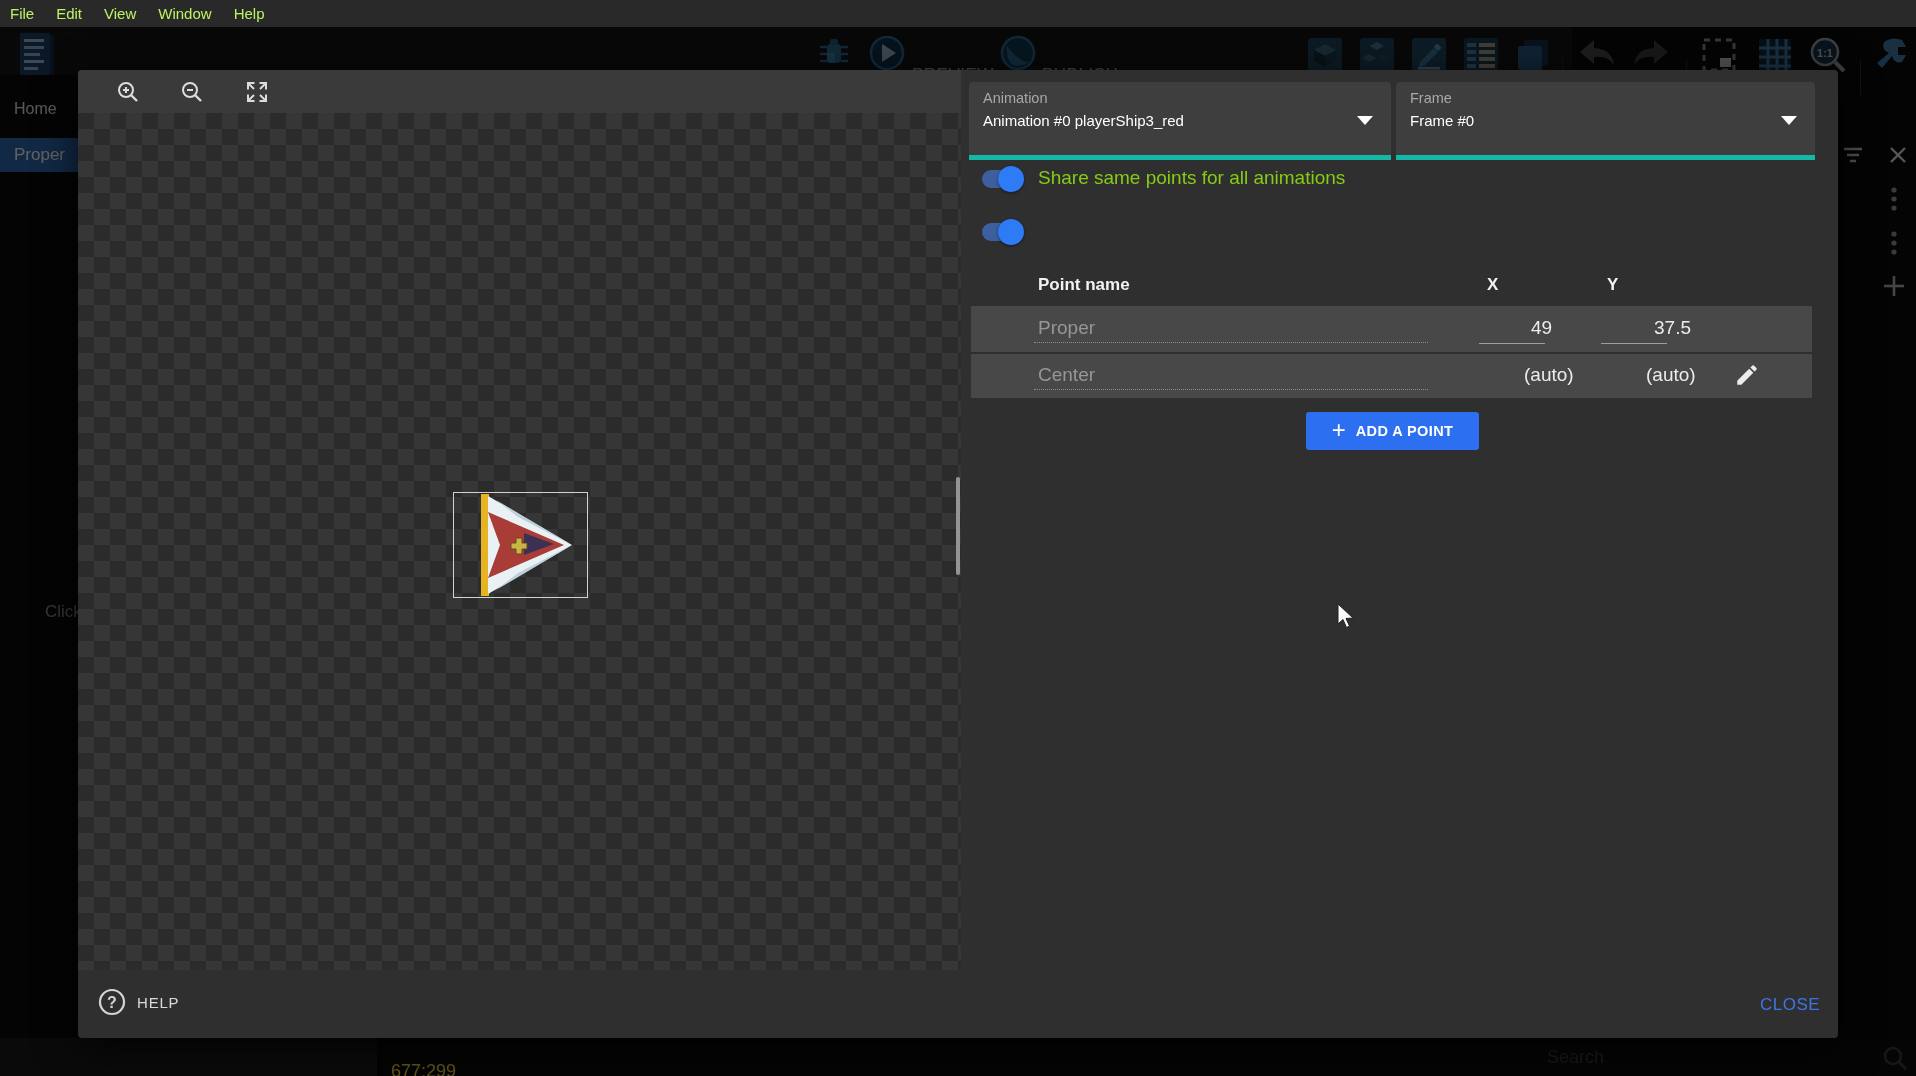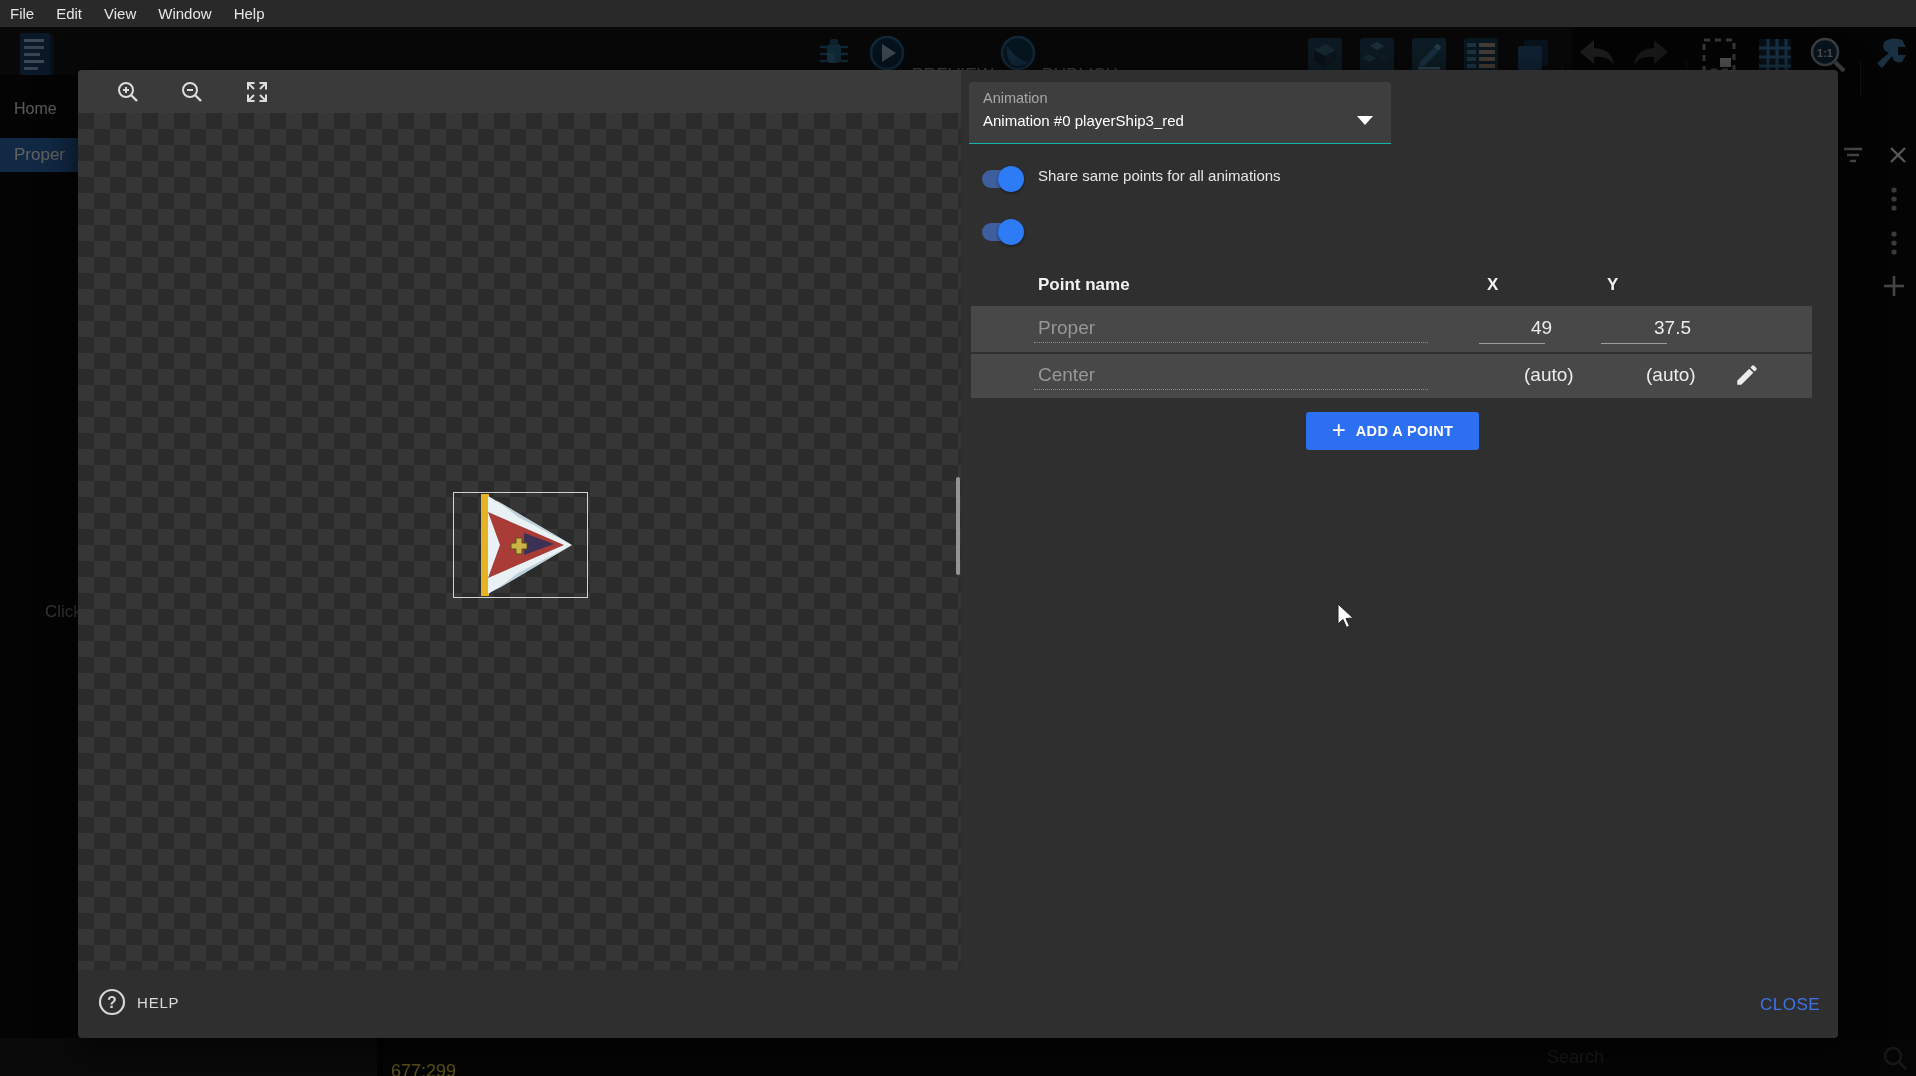--- a/index.html
+++ b/index.html
@@ -3,21 +3,21 @@
 <meta charset="utf-8">
 <style>
   * { margin:0; padding:0; box-sizing:border-box; }
   html,body { width:1916px; height:1076px; background:#0d0d0d; overflow:hidden;
     font-family:"Liberation Sans", sans-serif; }
   .abs { position:absolute; }
 
   
   #menubar { position:absolute; left:0; top:0; width:1916px; height:27px;
     background:#292929; display:flex; align-items:center; padding-left:10px; gap:22px; z-index:5;}
-  #menubar span { color:#e5e5e5; font-size:15px; cursor:default; }
+  #menubar span { color:#bef264; font-size:15px; cursor:default; }
   #app-toolbar { position:absolute; left:0; top:27px; width:1572px; height:48px; background:#161616; }
   .tb-label { position:absolute; top:38px; font-size:17px; letter-spacing:.5px; color:#a8b4bd; }
   .tb-div { position:absolute; top:33px; width:1px; height:36px; background:#2e2e2e; }
   #home-tab { position:absolute; left:14px; top:100px; font-size:16px; color:#e6e6e6; }
   #props-tab { position:absolute; left:0; top:138px; width:112px; height:34px; background:#2f6cb5;
     color:#fff; font-size:17px; line-height:34px; padding-left:14px; }
   #left-hint { position:absolute; left:45px; top:602px; font-size:17px; color:#8f8f8f; }
   #statusbar { position:absolute; left:0; top:1038px; width:1916px; height:38px; background:#0e0e0e; }
   #statusbar .seg { position:absolute; left:0; top:0; width:383px; height:38px; background:#1b1b1b; border-right:6px solid #0a0a0a;}
   #coords { position:absolute; left:391px; top:23px; font-size:18px; color:#fde047; }
@@ -31,31 +31,31 @@
   #dialog { position:absolute; left:78px; top:70px; width:1760px; height:968px;
     background:#2f2f2f; border-radius:4px; z-index:20; box-shadow:0 10px 40px rgba(0,0,0,.7); }
   #canvas-toolbar { position:absolute; left:0; top:0; width:883px; height:43px; background:#3a3a3a; border-radius:4px 0 0 0;}
   #canvas { position:absolute; left:0; top:43px; width:883px; height:857px;
     background:repeating-conic-gradient(#363636 0% 25%, #2b2b2b 0% 50%) 0 0/32px 32px; }
   #sprite-box { position:absolute; left:375px; top:379px; width:135px; height:106px; border:1px solid #d2d2d2; }
   #canvas-scrollbar { position:absolute; left:878px; top:364px; width:4px; height:98px; background:#949494; border-radius:2px; }
 
   .ctb-icon { position:absolute; top:10px; width:24px; height:24px; cursor:pointer; }
 
-  .dropdown { position:absolute; top:12px; height:62px; background:#3e3e3e;
-    border-radius:4px 4px 0 0; border-bottom:1px solid #14b8a6; cursor:pointer; }
+  .dropdown { position:absolute; top:12px; height:78px; background:#3e3e3e;
+    border-radius:4px 4px 0 0; border-bottom:5px solid #14b8a6; cursor:pointer; }
   .dd-label { position:absolute; left:14px; top:8px; font-size:14.5px; color:#a8a8a8; }
   .dd-value { position:absolute; left:14px; top:30px; font-size:15px; color:#ffffff; white-space:nowrap; }
   .dd-arrow { position:absolute; right:18px; top:34px; width:0; height:0;
     border-left:8px solid transparent; border-right:8px solid transparent; border-top:9px solid #fff; }
 
   .toggle-track { position:absolute; left:904px; width:40px; height:18px; border-radius:9px; background:#3d5f9e; cursor:pointer;}
   .toggle-knob { position:absolute; left:920px; width:26px; height:26px; border-radius:50%;
     background:#2e7bf6; box-shadow:0 1px 3px rgba(0,0,0,.5); cursor:pointer;}
-  .toggle-label { position:absolute; left:960px; font-size:15px; color:#e5e5e5; }
+  .toggle-label { position:absolute; left:960px; font-size:19px; color:#84cc16; }
 
   .th { position:absolute; top:205px; font-size:17px; font-weight:bold; color:#f2f2f2; }
   .trow { position:absolute; left:893px; width:841px; background:#484848; }
   .cell-name { position:absolute; font-size:19px; color:#979797; }
   .cell-val { position:absolute; font-size:19px; color:#ececec;margin-left:45px; }
   .dotted-ul { position:absolute; width:394px; height:1px; border-bottom:1px dotted #8d8d8d; }
   .solid-ul { position:absolute; width:66px; height:1px; background:#9d9d9d; }
 
   #add-point-btn { position:absolute; left:1228px; top:342px; width:173px; height:38px;
     background:#2c6ff0; border:none; border-radius:3px; color:#fff; display:flex;
@@ -276,20 +276,25 @@
     </div>
     <div id="canvas-scrollbar"></div>
   </div>
 
   <div class="dropdown" style="left:891px; width:422px;">
     <div class="dd-label">Animation</div>
     <div class="dd-value">Animation #0 playerShip3_red</div>
     <div class="dd-arrow"></div>
   </div>
 
+  <div class="dropdown" style="left:1318px; width:419px;">
+    <div class="dd-label">Frame</div>
+    <div class="dd-value">Frame #0</div>
+    <div class="dd-arrow"></div>
+  </div>
 
   <div class="toggle-track" style="top:100px;"></div>
   <div class="toggle-knob" style="top:96px;"></div>
   <div class="toggle-label" style="top:97px;">Share same points for all animations</div>
 
   <div class="toggle-track" style="top:153px;"></div>
   <div class="toggle-knob" style="top:149px;"></div>
 
   <div class="th" style="left:960px;">Point name</div>
   <div class="th" style="left:1409px;">X</div>

